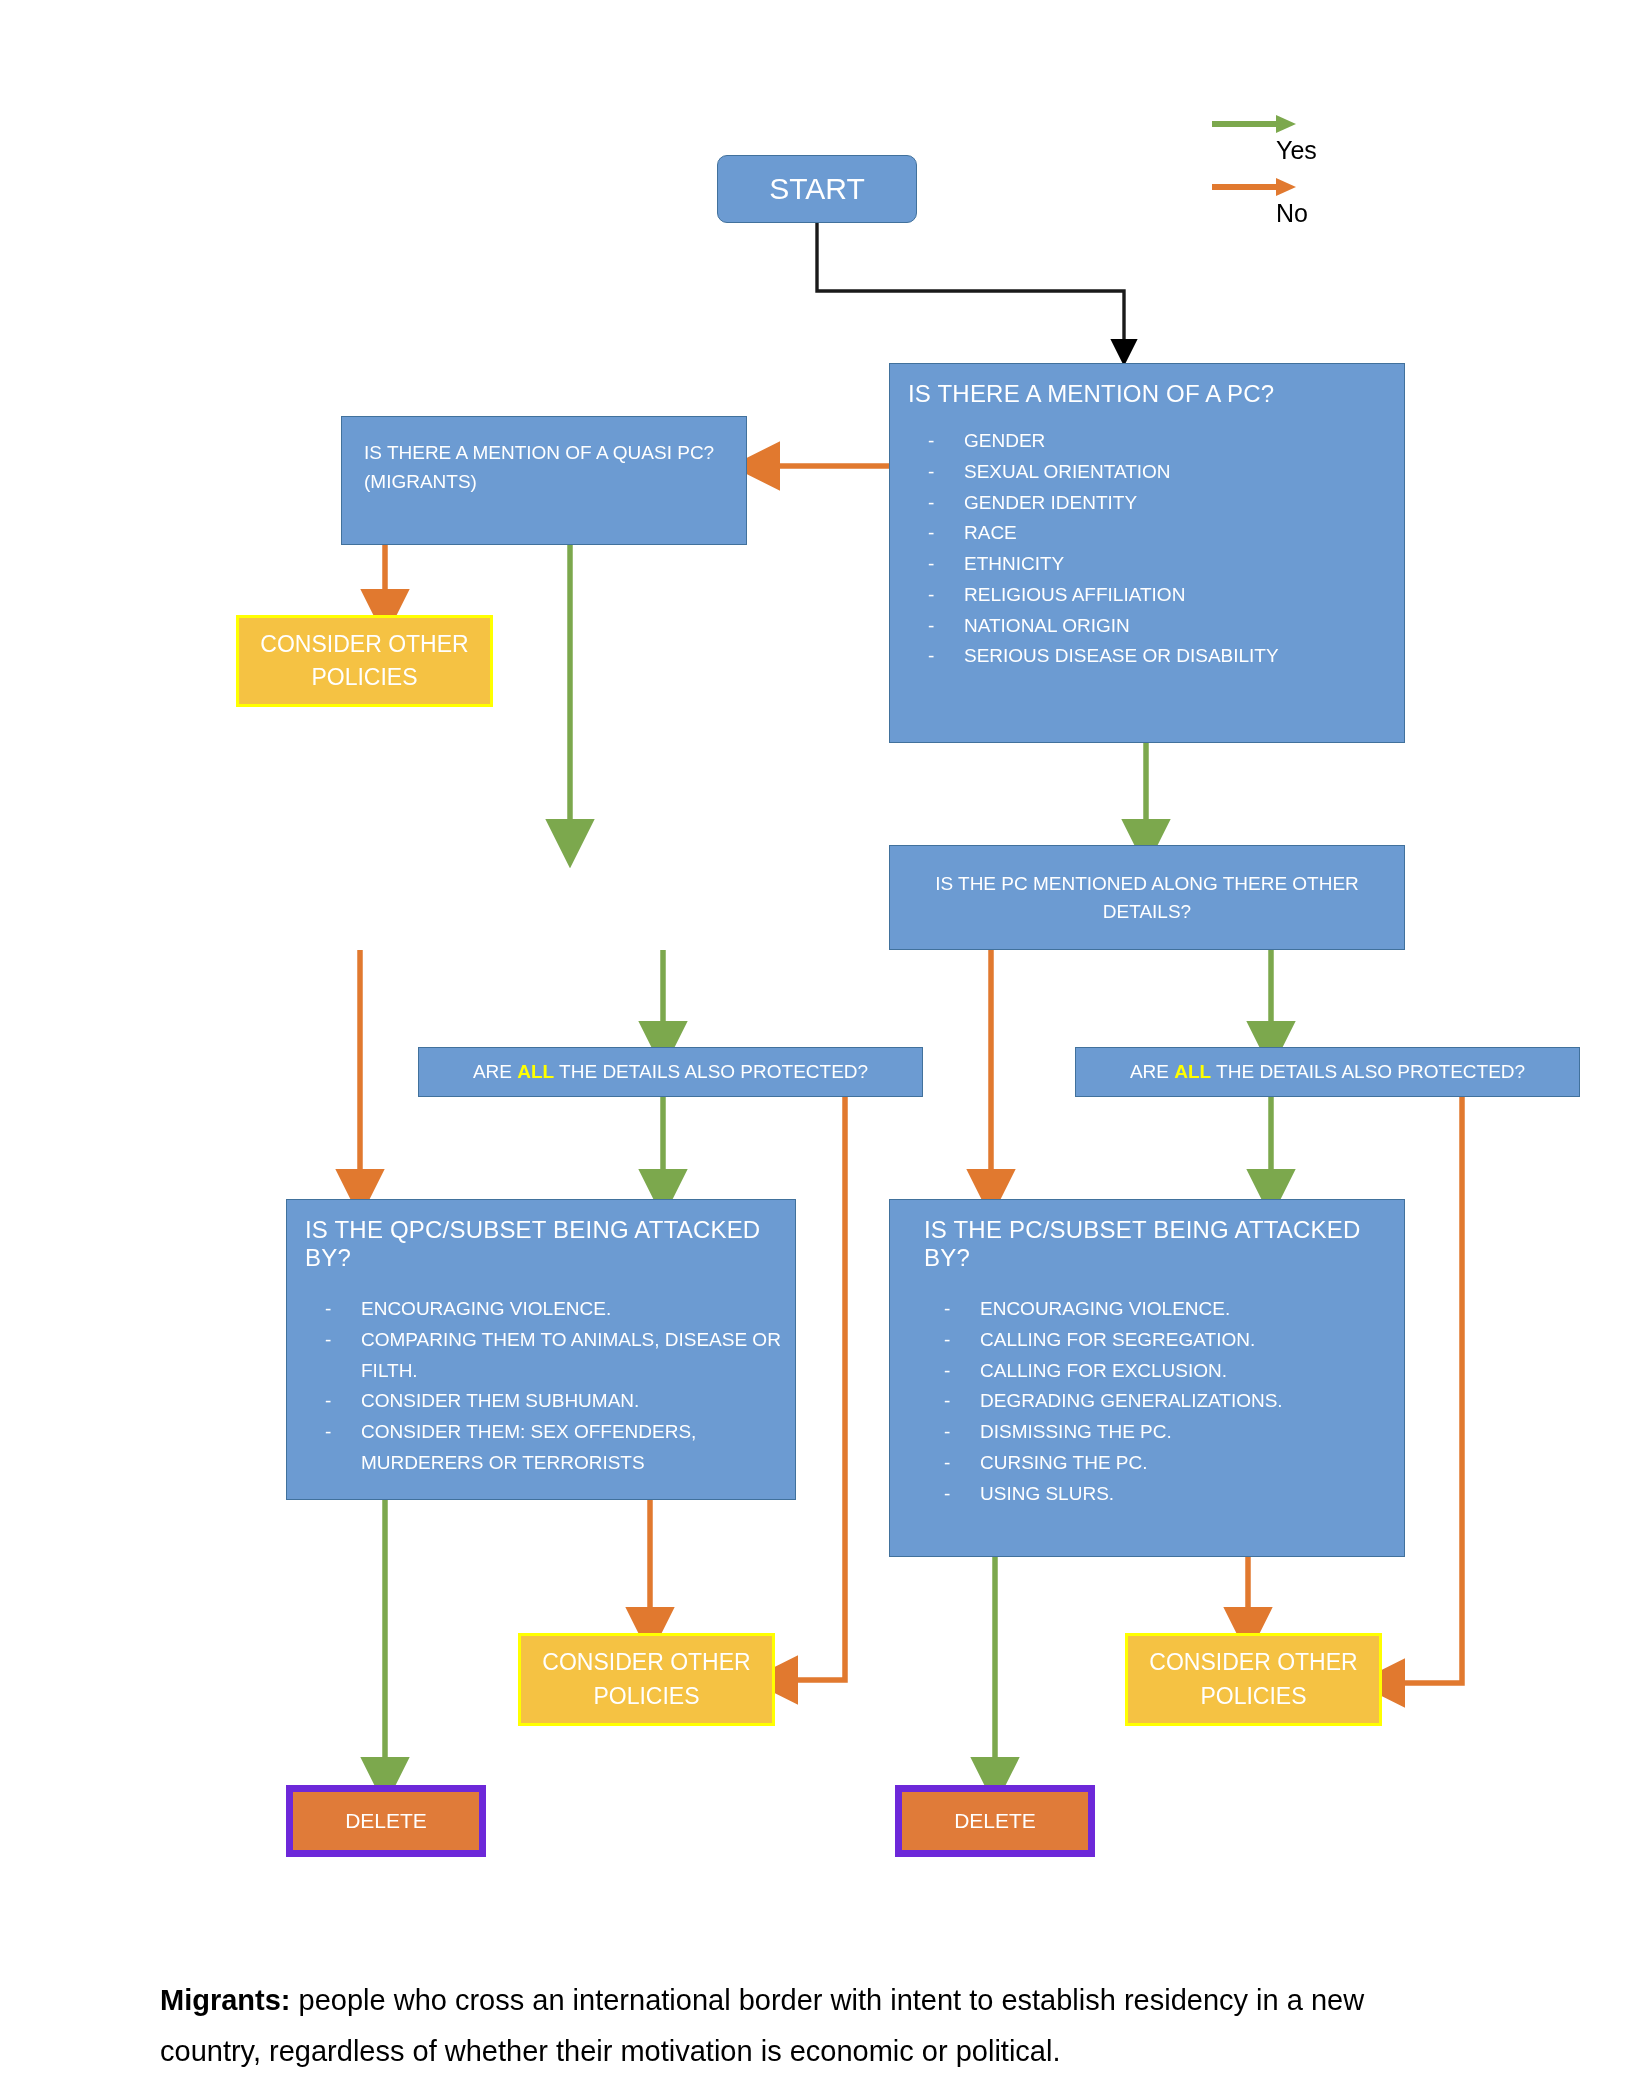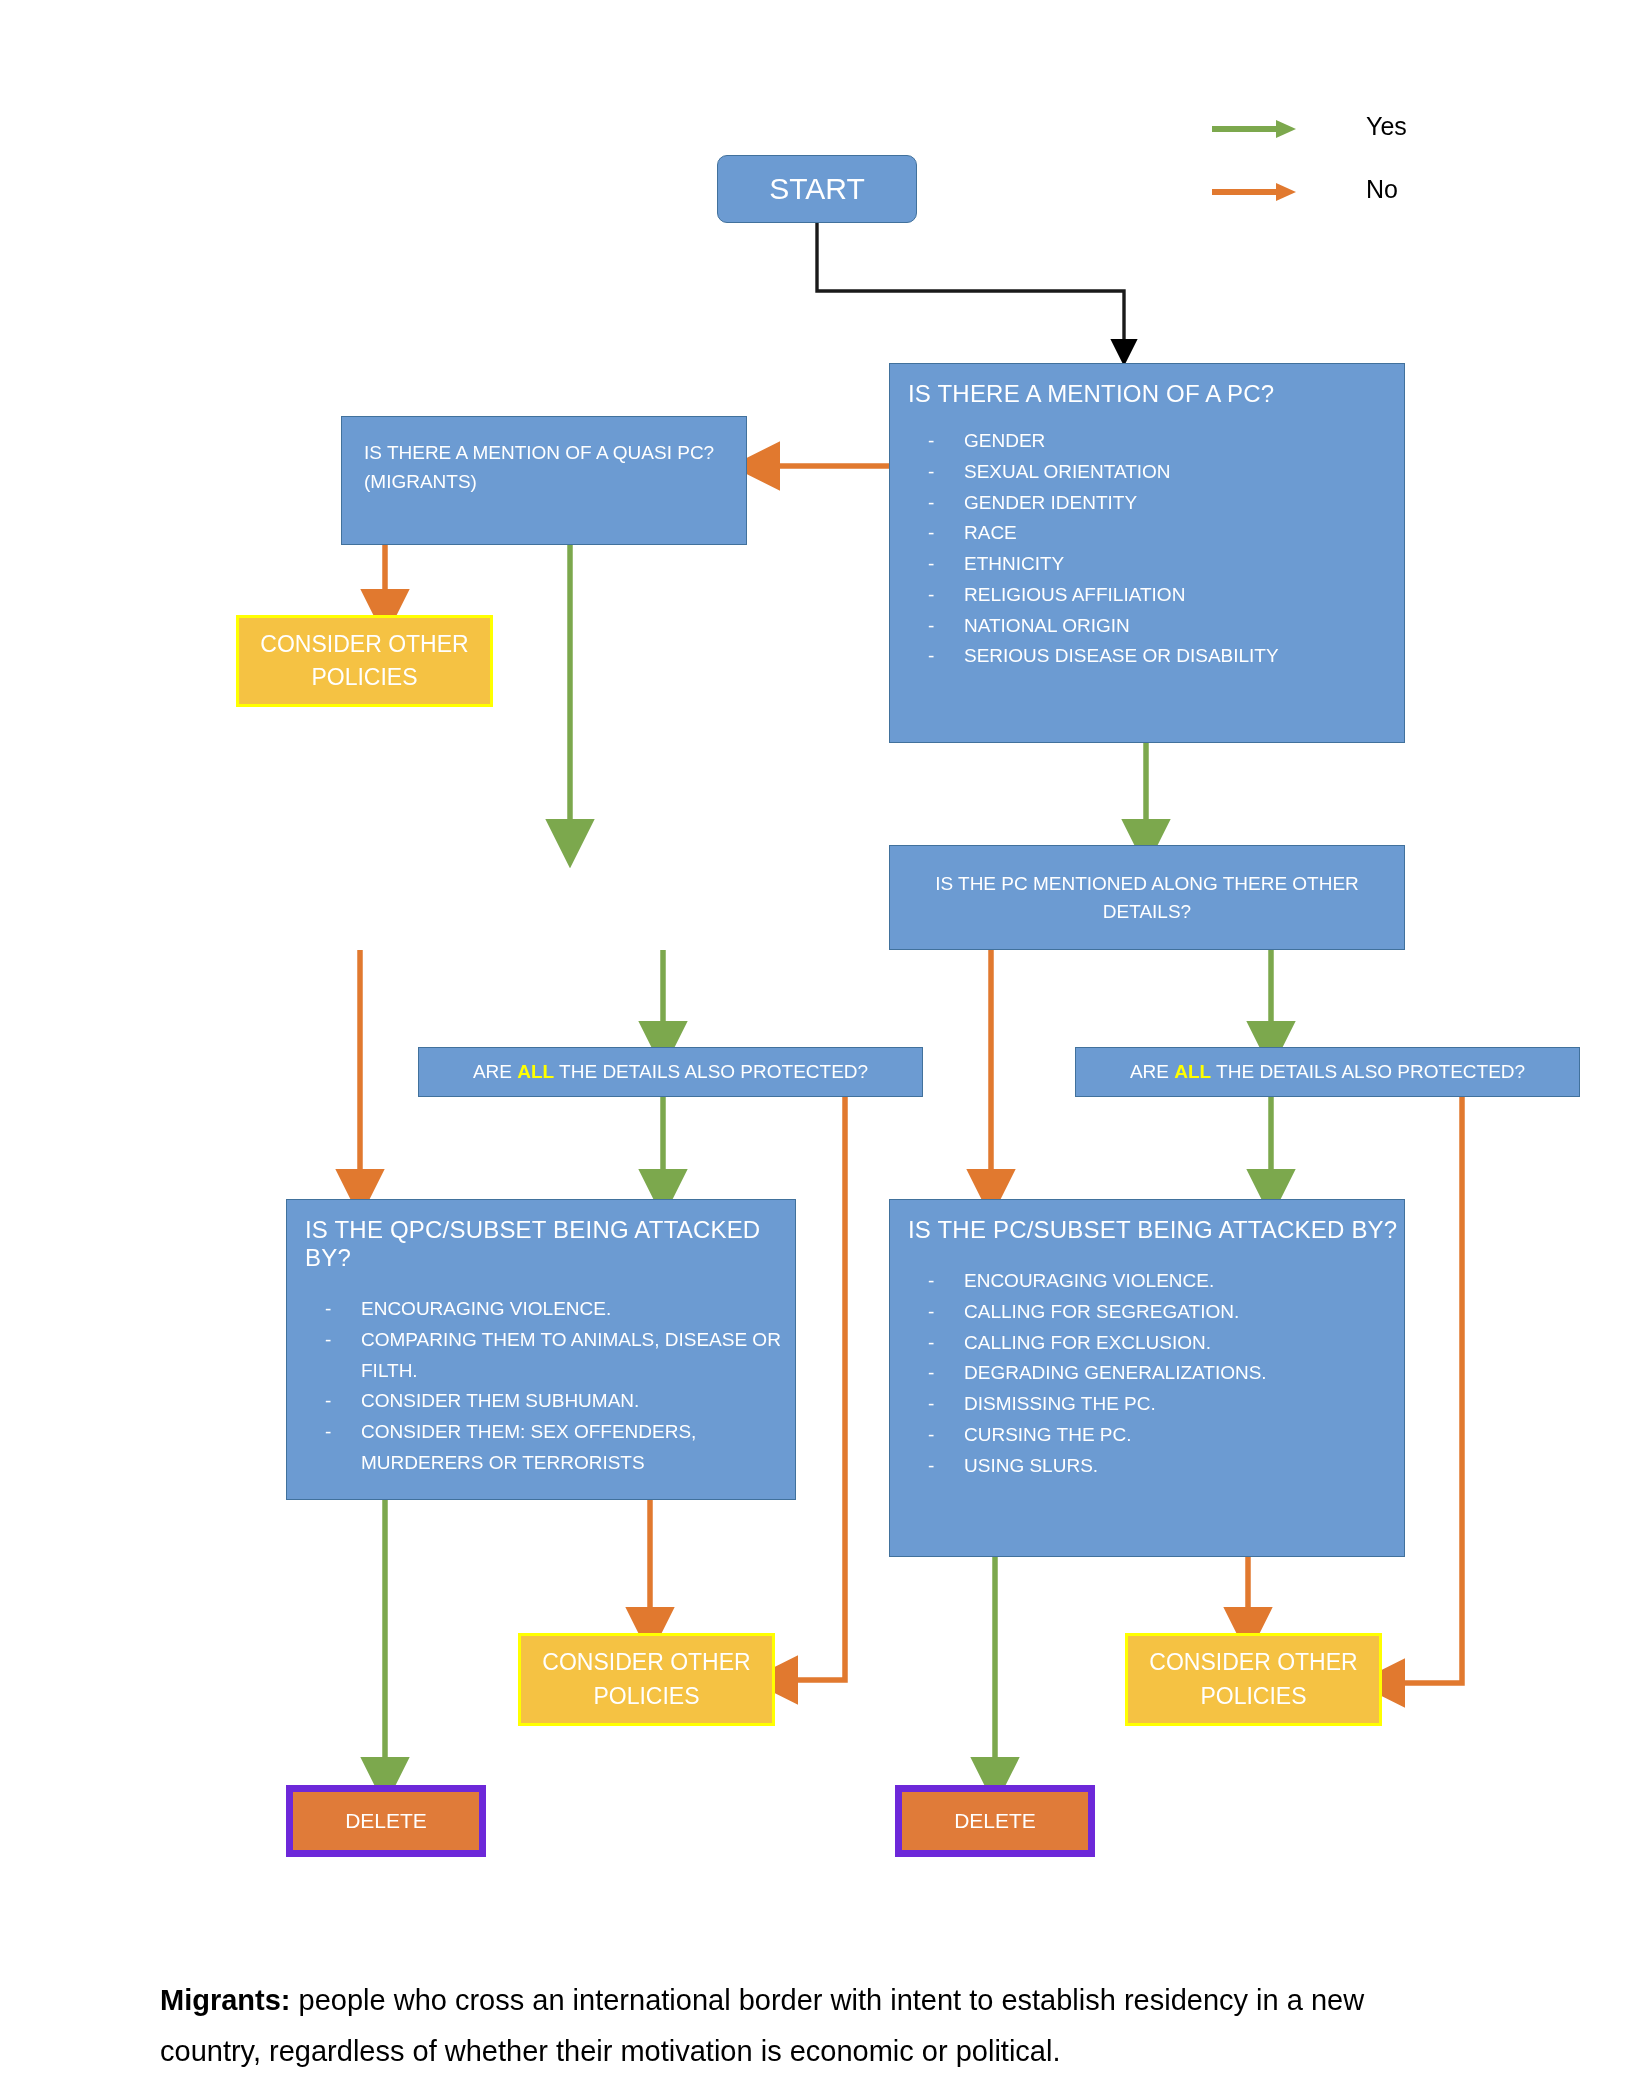--- a/index.html
+++ b/index.html
@@ -33,21 +33,21 @@
   .bigtext{font-size:30px;}
   .midtext{font-size:21px;}
 
   ul.items{list-style:none;margin:18px 0 0 0;padding:0;}
   ul.items li{
     display:flex;font-size:19px;line-height:1.62;
   }
   ul.items li .dash{width:36px;flex:0 0 36px;text-align:left;padding-left:38px;box-sizing:content-box;}
   ul.items li .txt{flex:1;}
 
-  .legend-row{position:absolute;display:flex;align-items:flex-end;}
+  .legend-row{position:absolute;display:flex;align-items:flex-start;flex-direction:column;}
   .legend-label{font-size:25px;color:#000;margin-left:66px;}
 
   .hl{color:#FFFF00;font-weight:bold;margin-top:12px;}
 
   .footer{
     position:absolute;left:160px;top:1975px;width:1290px;
     font-size:29px;color:#000000;line-height:1.75;
   }
   .footer b{font-weight:bold;}
 </style>
@@ -233,21 +233,21 @@
           <span class="dash">-</span>
           <span class="txt">CONSIDER THEM SUBHUMAN.</span>
         </li>
       <li>
           <span class="dash">-</span>
           <span class="txt" style="padding-right:10px;">CONSIDER THEM: SEX OFFENDERS, MURDERERS OR TERRORISTS</span>
         </li>
     </ul>
   </div>
 
-  <div class="node blue" style="left:889px;top:1199px;width:516px;height:358px;">
+  <div class="node blue" style="left:889px;top:1199px;width:516px;height:358px;padding-left:16px;">
     <div class="topleft ttl">IS THE PC/SUBSET BEING  ATTACKED  BY?</div>
     <ul class="items" style="margin-top:22px;">
       <li>
           <span class="dash">-</span>
           <span class="txt">ENCOURAGING  VIOLENCE.</span>
         </li>
       <li>
           <span class="dash">-</span>
           <span class="txt">CALLING FOR SEGREGATION.</span>
         </li>

